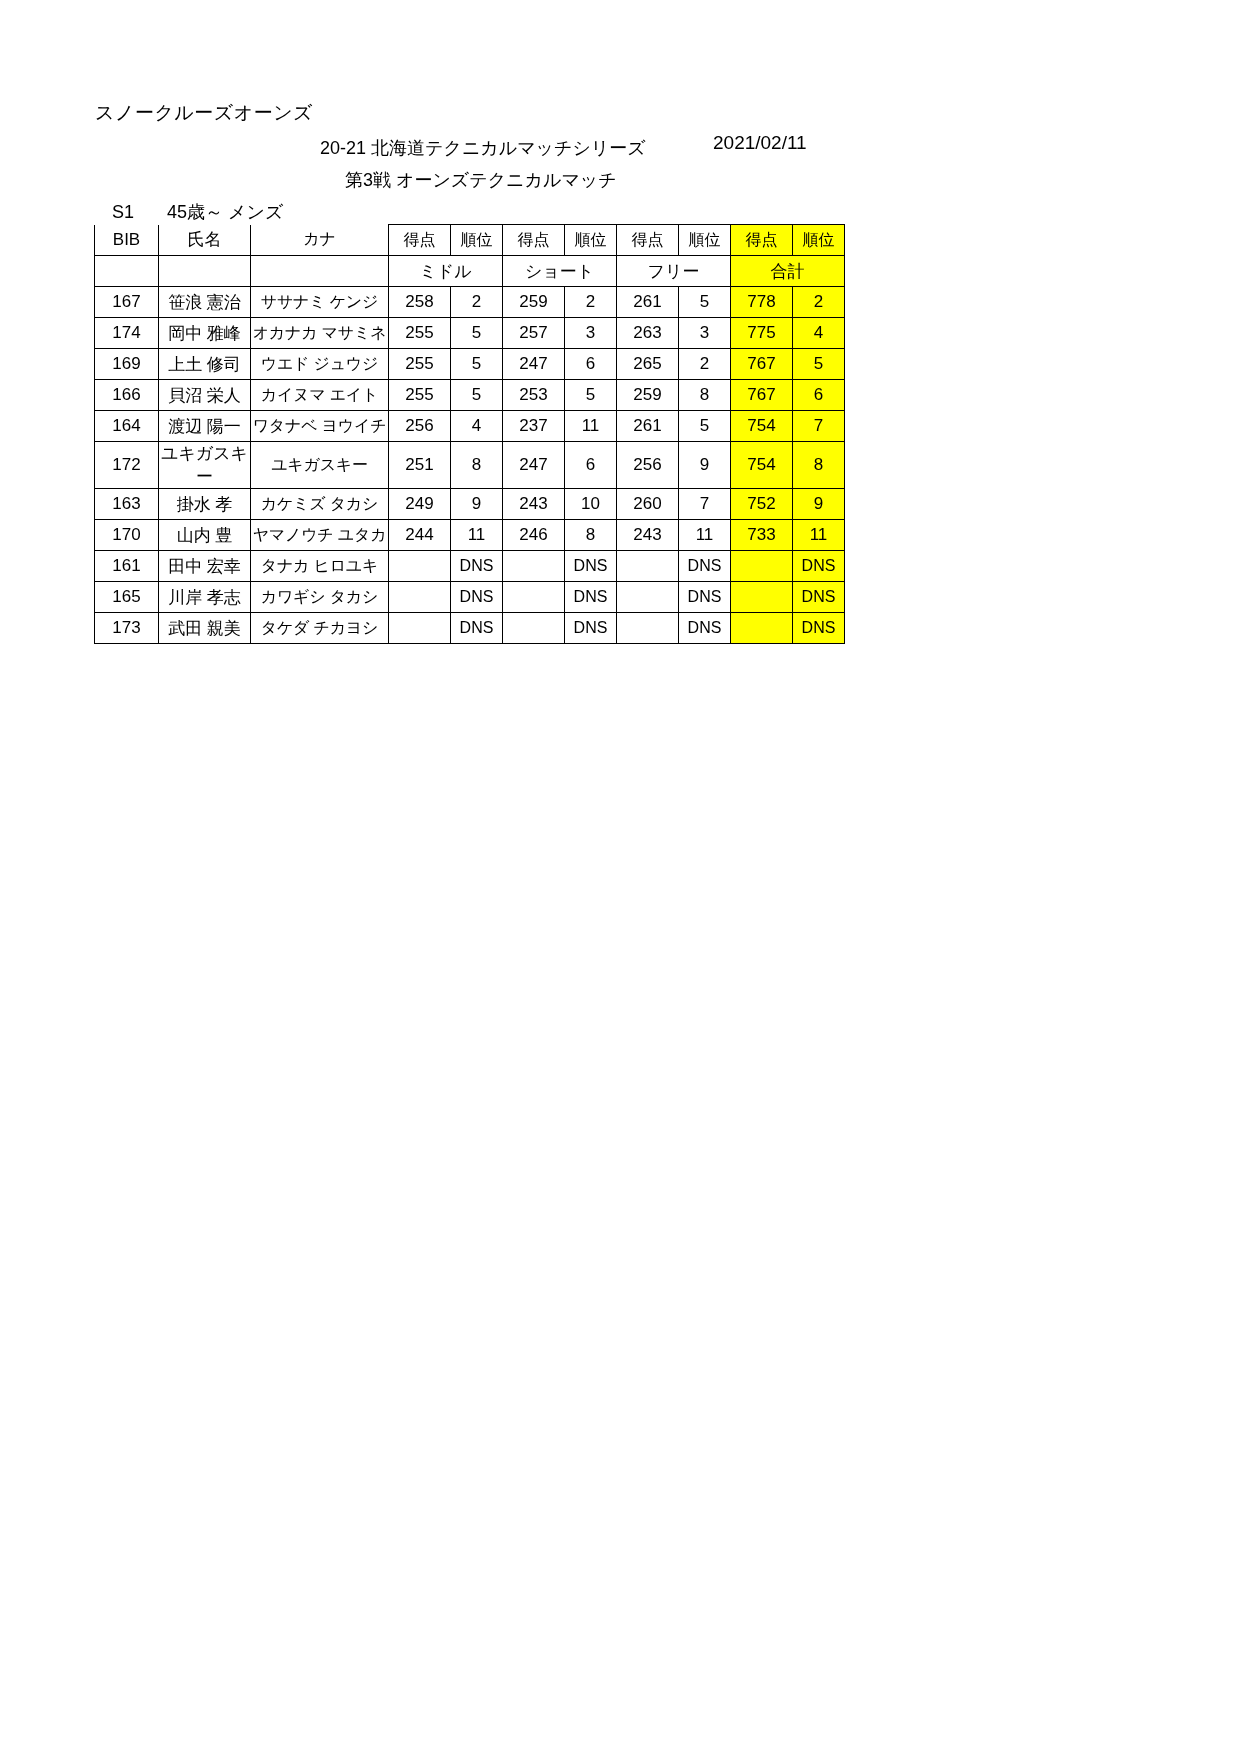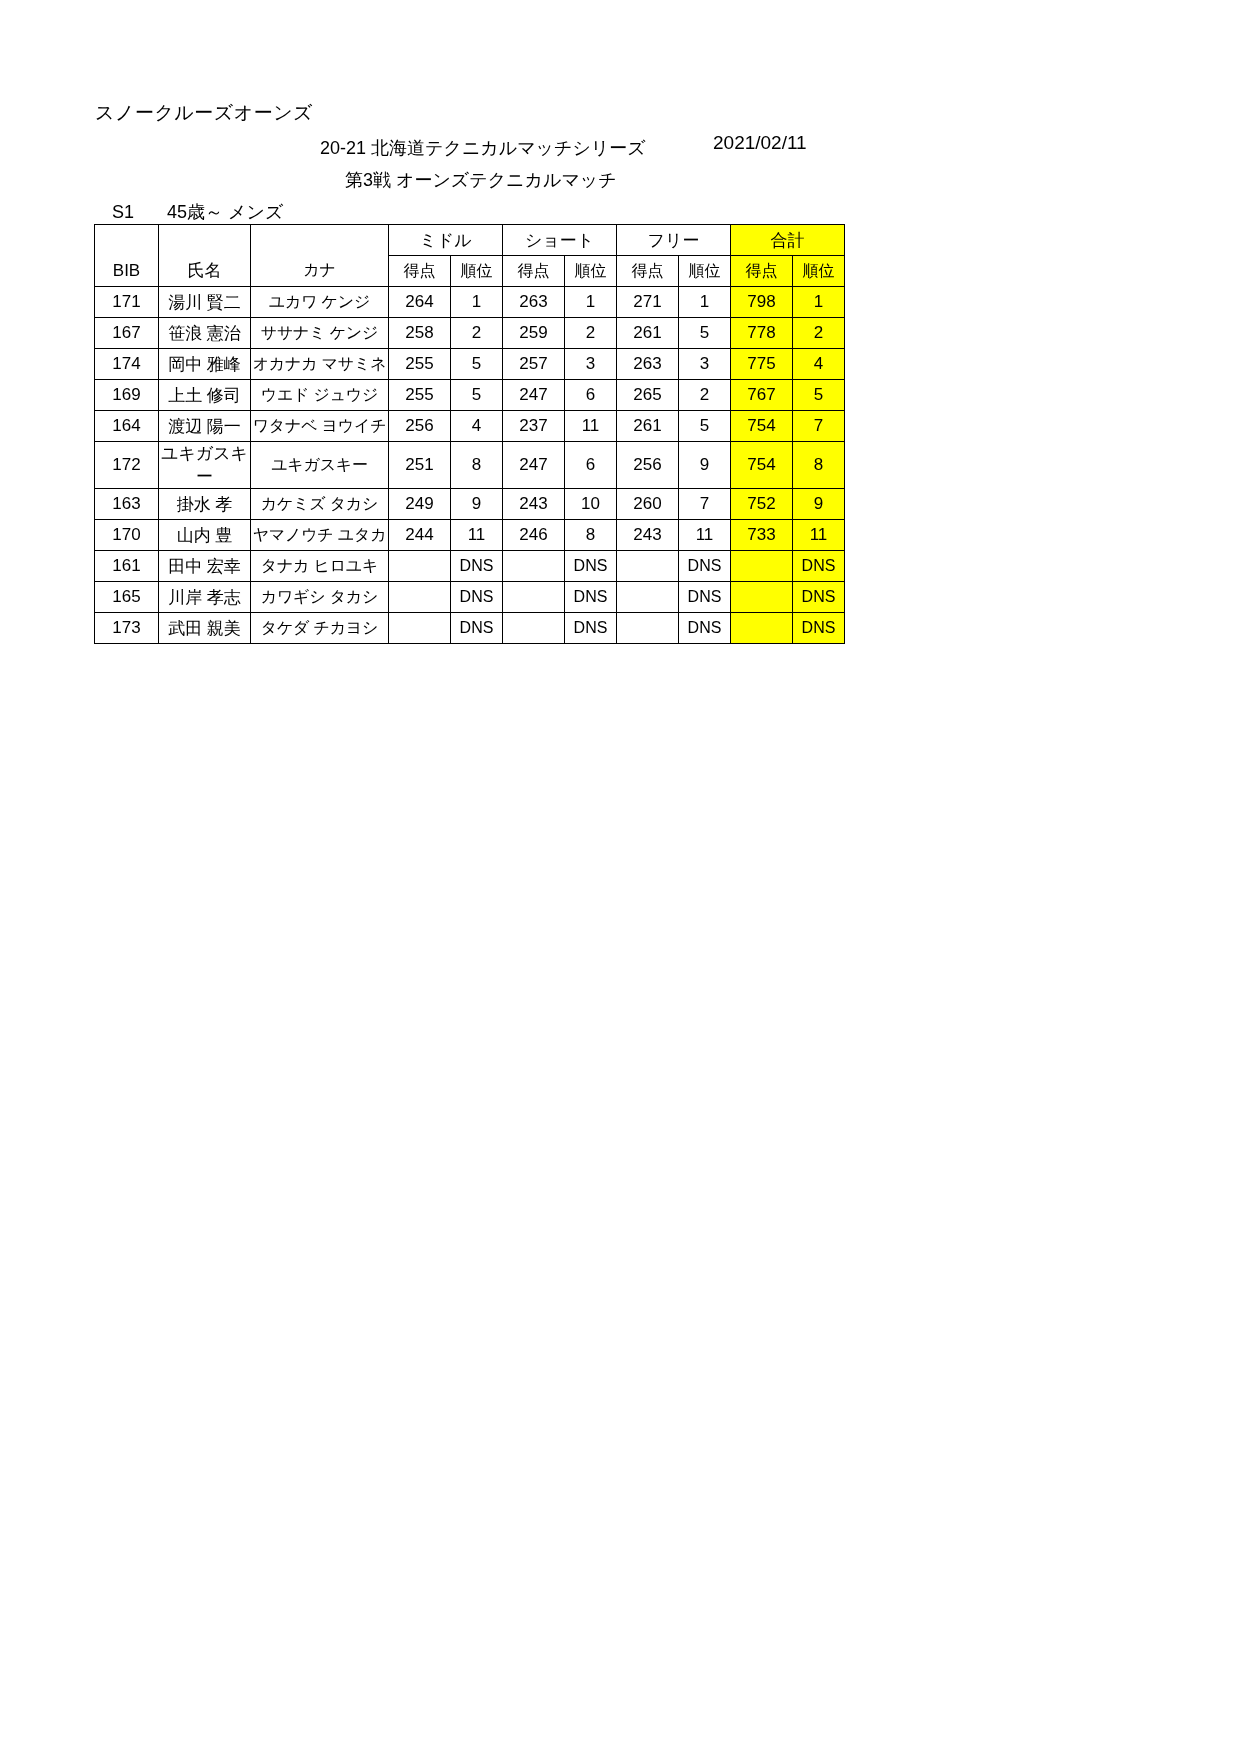--- a/index.html
+++ b/index.html
@@ -129,56 +129,43 @@
         <col class="c-rank">
       <col class="c-score">
         <col class="c-rank">
       <col class="c-score">
         <col class="c-rank">
       <col class="c-score">
         <col class="c-rank">
     </colgroup>
     <thead>
       <tr>
-        <td class="no-bottom"></td>
-        <td class="no-bottom"></td>
-        <td class="no-bottom"></td>
-        <td class="grp-head" colspan="2">ミドル</td>
-        <td class="grp-head" colspan="2">ショート</td>
-        <td class="grp-head" colspan="2">フリー</td>
-        <td class="grp-head total-head" colspan="2">合計</td>
-      </tr>
-      <tr>
         <td class="no-top">BIB</td>
         <td class="no-top name-cell">氏名</td>
         <td class="no-top kana-cell">カナ</td>
         <td class="sub-head">得点</td>
         <td class="sub-head">順位</td>
         <td class="sub-head">得点</td>
         <td class="sub-head">順位</td>
         <td class="sub-head">得点</td>
         <td class="sub-head">順位</td>
         <td class="sub-head total-head">得点</td>
         <td class="sub-head total-head">順位</td>
       </tr>
+      <tr>
+        <td class="no-bottom"></td>
+        <td class="no-bottom"></td>
+        <td class="no-bottom"></td>
+        <td class="grp-head" colspan="2">ミドル</td>
+        <td class="grp-head" colspan="2">ショート</td>
+        <td class="grp-head" colspan="2">フリー</td>
+        <td class="grp-head total-head" colspan="2">合計</td>
+      </tr>
     </thead>
     <tbody id="results-body">
-        <tr>
-          <td class="">171</td>
-          <td class="name-cell">湯川 賢二</td>
-          <td class="kana-cell">ユカワ ケンジ</td>
-          <td class="">264</td>
-          <td class="">1</td>
-          <td class="">263</td>
-          <td class="">1</td>
-          <td class="">271</td>
-          <td class="">1</td>
-          <td class="total-cell">798</td>
-          <td class="total-cell">1</td>
-        </tr>
         <tr>
           <td class="">167</td>
           <td class="name-cell">笹浪 憲治</td>
           <td class="kana-cell">ササナミ ケンジ</td>
           <td class="">258</td>
           <td class="">2</td>
           <td class="">259</td>
           <td class="">2</td>
           <td class="">261</td>
           <td class="">5</td>
@@ -203,20 +190,33 @@
           <td class="name-cell">上土 修司</td>
           <td class="kana-cell">ウエド ジュウジ</td>
           <td class="">255</td>
           <td class="">5</td>
           <td class="">247</td>
           <td class="">6</td>
           <td class="">265</td>
           <td class="">2</td>
           <td class="total-cell">767</td>
           <td class="total-cell">5</td>
+        </tr>
+        <tr>
+          <td class="">166</td>
+          <td class="name-cell">貝沼 栄人</td>
+          <td class="kana-cell">カイヌマ エイト</td>
+          <td class="">255</td>
+          <td class="">5</td>
+          <td class="">253</td>
+          <td class="">5</td>
+          <td class="">259</td>
+          <td class="">8</td>
+          <td class="total-cell">767</td>
+          <td class="total-cell">6</td>
         </tr>
         <tr>
           <td class="">164</td>
           <td class="name-cell">渡辺 陽一</td>
           <td class="kana-cell">ワタナベ ヨウイチ</td>
           <td class="">256</td>
           <td class="">4</td>
           <td class="">237</td>
           <td class="">11</td>
           <td class="">261</td>

